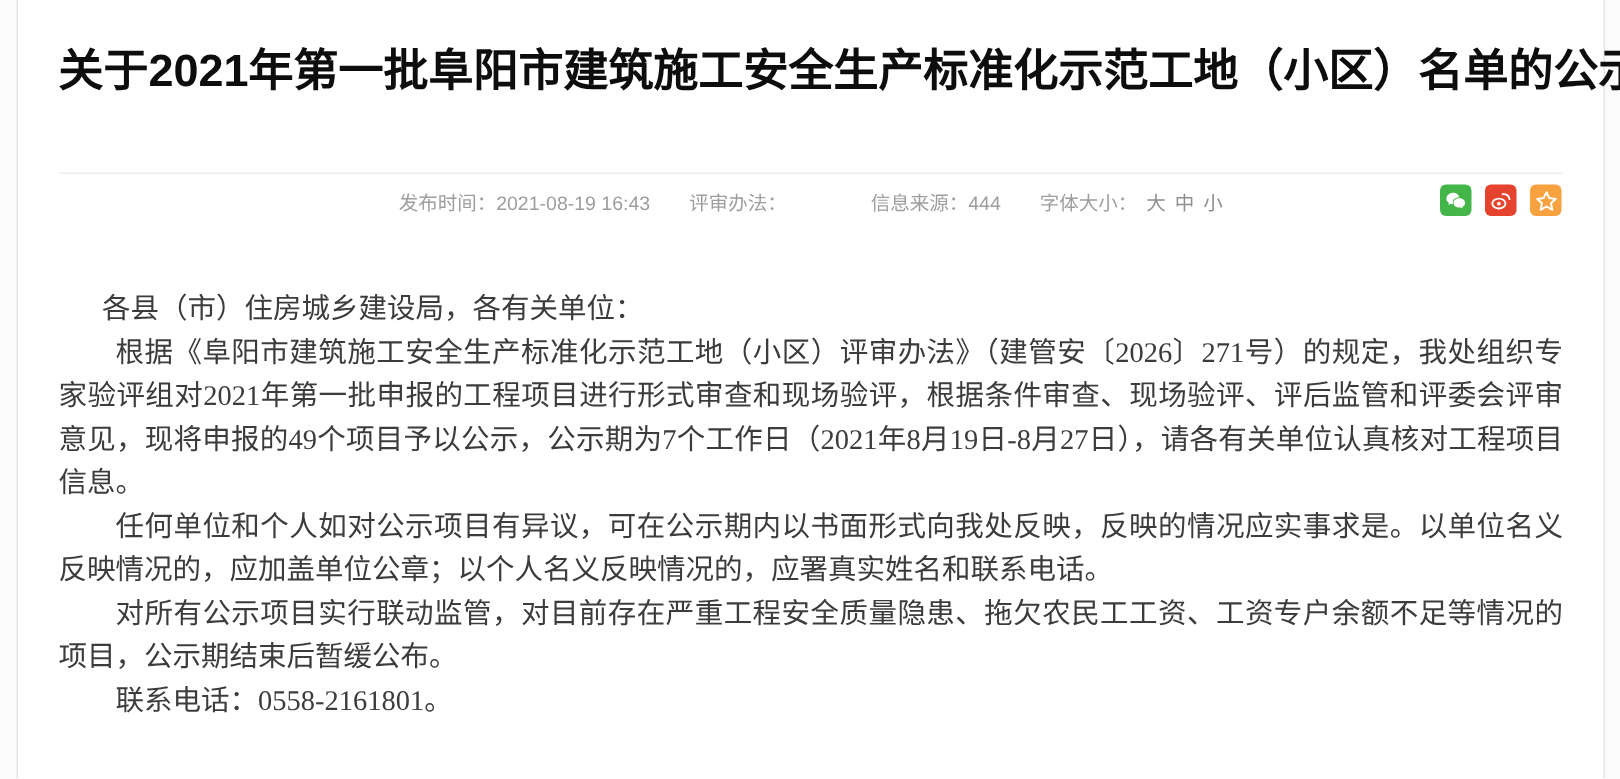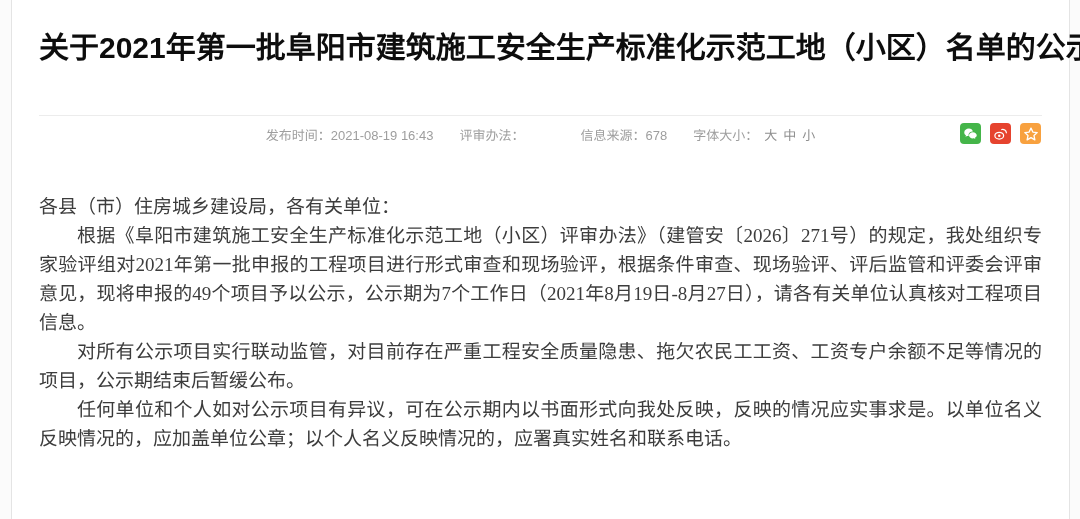--- a/index.html
+++ b/index.html
@@ -69,40 +69,40 @@
   }
   .article-body {
     margin-top: 40px;
     font-family: "Liberation Serif", "DejaVu Serif", serif;
     font-size: 19px;
     line-height: 29px;
     color: #3c3c3c;
     text-align: justify;
   }
   .article-body p { margin: 0; text-indent: 2em; }
-  .article-body p.salutation { text-indent: 0; }
+  .article-body p.salutation { text-indent: 0; margin-left: 29px; }
 </style>
 </head>
 <body>
 
 <div class="sheet">
 
   <h1 class="article-title">关于2021年第一批阜阳市建筑施工安全生产标准化示范工地（小区）名单的公示</h1>
 
   <hr class="title-divider">
 
   <div class="meta-row">
     <span class="meta-item">
       <span>发布时间：</span><span class="value">2021-08-19 16:43</span>
     </span>
     <span class="meta-item">
       <span>评审办法：</span><span class="value source-value"></span>
     </span>
     <span class="meta-item">
-      <span>信息来源：</span><span class="value">678</span>
+      <span>信息来源：</span><span class="value">444</span>
     </span>
     <span class="meta-item font-size-links">
       <span>字体大小：</span><a>大</a><a>中</a><a>小</a>
     </span>
 
     <span class="share-icons">
       <span class="share-btn" style="background-color: rgb(68, 181, 73);">
         <span style="display:flex">
           <svg width="15" height="15" viewBox="0 0 24 24" aria-hidden="true">
             <path fill="#ffffff" d="M9.5 4C5.4 4 2 6.8 2 10.2c0 1.9 1 3.6 2.7 4.7l-.7 2.2 2.5-1.3c.7.2 1.4.3 2.2.3h.4c-.2-.5-.3-1.1-.3-1.7 0-3.1 3-5.6 6.7-5.6h.3C15.3 6 12.7 4 9.5 4z"></path>
@@ -125,17 +125,18 @@
             <polygon points="12,3.2 14.8,9.1 21.3,9.9 16.5,14.3 17.8,20.8 12,17.5 6.2,20.8 7.5,14.3 2.7,9.9 9.2,9.1" fill="none" stroke="#ffffff" stroke-width="2" stroke-linejoin="round"></polygon>
           </svg>
         </span>
       </span>
     </span>
   </div>
 
   <div class="article-body">
     <p class="salutation">各县（市）住房城乡建设局，各有关单位：</p>
     <p>根据《阜阳市建筑施工安全生产标准化示范工地（小区）评审办法》（建管安〔2026〕271号）的规定，我处组织专家验评组对2021年第一批申报的工程项目进行形式审查和现场验评，根据条件审查、现场验评、评后监管和评委会评审意见，现将申报的49个项目予以公示，公示期为7个工作日（2021年8月19日-8月27日），请各有关单位认真核对工程项目信息。</p>
+    <p>任何单位和个人如对公示项目有异议，可在公示期内以书面形式向我处反映，反映的情况应实事求是。以单位名义反映情况的，应加盖单位公章；以个人名义反映情况的，应署真实姓名和联系电话。</p>
     <p>对所有公示项目实行联动监管，对目前存在严重工程安全质量隐患、拖欠农民工工资、工资专户余额不足等情况的项目，公示期结束后暂缓公布。</p>
-    <p>任何单位和个人如对公示项目有异议，可在公示期内以书面形式向我处反映，反映的情况应实事求是。以单位名义反映情况的，应加盖单位公章；以个人名义反映情况的，应署真实姓名和联系电话。</p>
+    <p>联系电话：0558-2161801。</p>
   </div>
 
 </div>
 
 </body></html>

